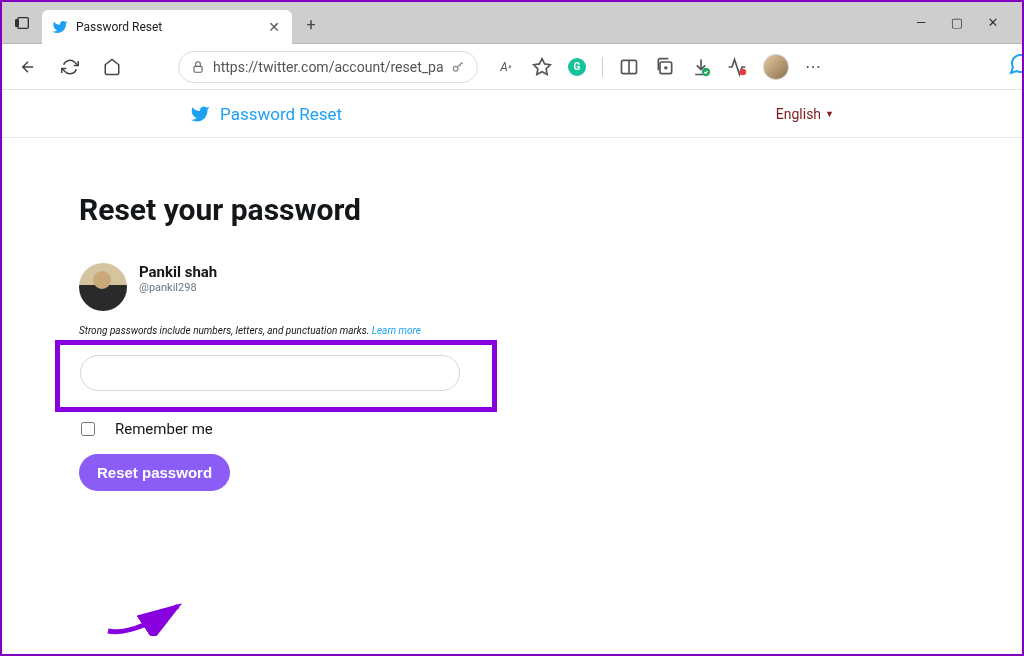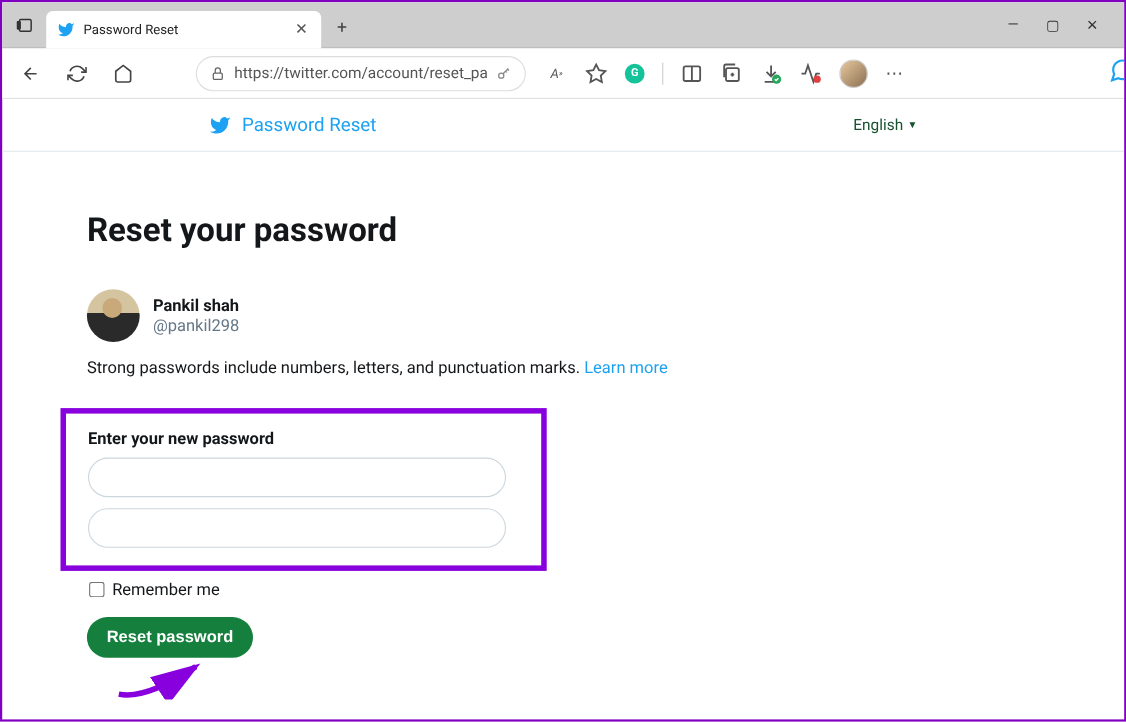--- a/index.html
+++ b/index.html
@@ -29,49 +29,49 @@
     .toolbar-sep { width: 1px; height: 20px; background: #ccc; }
     .avatar-sm { width: 26px; height: 26px; border-radius: 50%; background: linear-gradient(135deg, #e8c8a0, #8b6f50); border: 1px solid #ccc; }
     .more-dots { font-size: 16px; color: #555; letter-spacing: 1px; }
     .grammarly { width: 18px; height: 18px; border-radius: 50%; background: #15c39a; display: flex; align-items: center; justify-content: center; color: #fff; font-size: 10px; font-weight: bold; }
     
     
     .page-header { height: 48px; border-bottom: 1px solid #e1e8ed; display: flex; align-items: center; padding: 0 188px; }
     .header-left { display: flex; align-items: center; gap: 10px; }
     .twitter-bird { width: 20px; height: 20px; }
     .header-title { font-size: 17px; color: #1da1f2; }
-    .lang-selector { margin-left: auto; font-size: 14px; color: #14532d; display: flex; align-items: center; gap: 4px; }
+    .lang-selector { margin-left: auto; font-size: 14px; color: #7f1d1d; display: flex; align-items: center; gap: 4px; }
     .caret { font-size: 9px; }
     
     
     .content { padding: 54px 188px 0 77px; }
     .page-heading { font-size: 30px; font-weight: 700; color: #14171a; margin-bottom: 36px; }
     
-    .user-block { display: flex; align-items: center; gap: 12px; margin-bottom: 14px; }
+    .user-block { display: flex; align-items: flex-start; gap: 12px; margin-bottom: 14px; }
     .user-avatar { width: 48px; height: 48px; border-radius: 50%; background: linear-gradient(to bottom, #d4c5a0 45%, #2a2a2a 45%); position: relative; overflow: hidden; }
     .user-avatar::after { content: ''; position: absolute; top: 8px; left: 14px; width: 18px; height: 18px; border-radius: 50%; background: #c9a87a; }
     .user-name { font-weight: 700; color: #14171a; font-size: 15px; }
-    .user-handle { color: #657786; font-size: 15px; }
-    
-    .hint-text { font-size: 15px; color: #14171a; margin-bottom: 28px; }
+    .user-handle { color: #657786; font-size: 11px; }
+    
+    .hint-text { font-size: 10px; color: #14171a; margin-bottom: 4px; font-style: italic; }
     .hint-text a { color: #1da1f2; text-decoration: none; }
     
     .highlight-box { border: 5px solid #8800dd; padding: 10px 20px 16px 20px; margin-left: -24px; margin-bottom: 8px; width: 442px; }
     
     .field-label { font-weight: 700; font-size: 15px; color: #14171a; margin-bottom: 8px; margin-top: 4px; }
     .field-input { width: 380px; height: 36px; border: 1px solid #ccd6dd; border-radius: 18px; padding: 0 16px; font-size: 15px; outline: none; }
     .field-group + .field-group { margin-top: 10px; }
     
-    .remember-row { display: flex; align-items: center; gap: 7px; margin-bottom: 16px; margin-left: 2px; }
+    .remember-row { display: flex; align-items: center; gap: 20px; margin-bottom: 16px; margin-left: 2px; }
     .remember-row input[type="checkbox"] { width: 14px; height: 14px; }
     .remember-label { font-size: 15px; color: #14171a; }
     
     .note-text { font-size: 15px; color: #14171a; margin-bottom: 28px; }
     
-    .reset-btn { background: #15803d; color: #fff; border: none; border-radius: 20px; padding: 10px 18px; font-size: 15px; font-weight: 700; cursor: pointer; }
+    .reset-btn { background: #8b5cf6; color: #fff; border: none; border-radius: 20px; padding: 10px 18px; font-size: 15px; font-weight: 700; cursor: pointer; }
     
     
     .arrow { position: absolute; left: 96px; top: 574px; pointer-events: none; }
     .arrow svg { width: 100px; height: 60px; }
     
     
     .chat-bubble { position: absolute; right: -10px; top: 50px; width: 24px; height: 24px; }
   </style>
 </head>
 <body>
@@ -189,24 +189,20 @@
       <div class="user-name">Pankil shah</div>
       <div class="user-handle">@pankil298</div>
     </div>
   </div>
   
   <p class="hint-text">
     <span>Strong passwords include numbers, letters, and punctuation marks. </span><a href="#">Learn more</a>
   </p>
   
   <div class="highlight-box">
-    <div class="field-group">
-      <div class="field-label">Enter your new password</div>
-      <input type="password" class="field-input" style="">
-    </div>
     <div class="field-group">
       <input type="password" class="field-input" style="">
     </div>
   </div>
   
   <div class="remember-row">
     <input type="checkbox" style="">
     <span class="remember-label">Remember me</span>
   </div>
   

